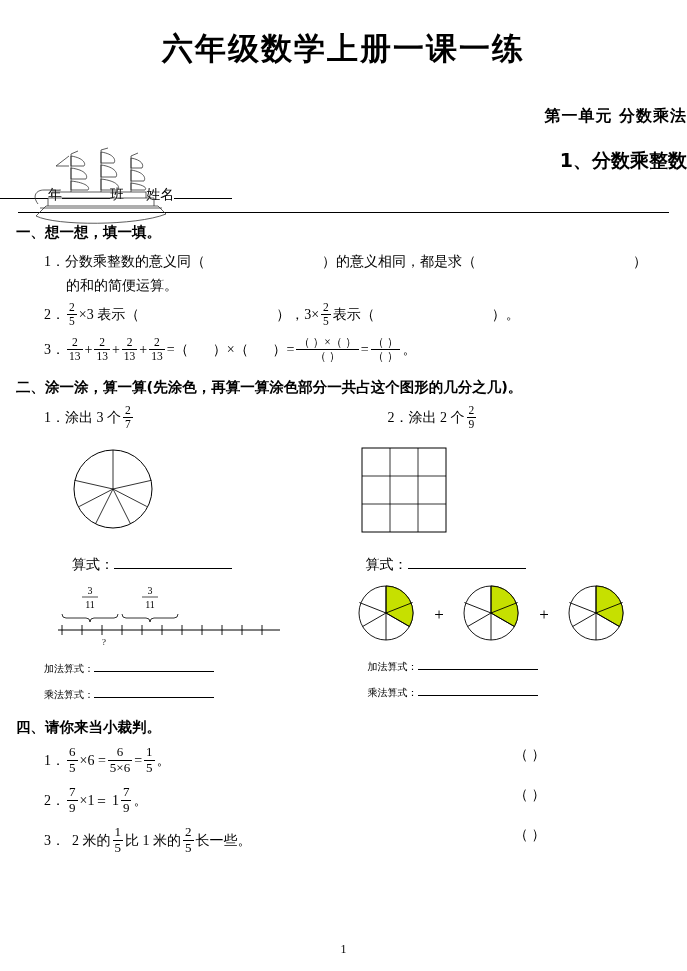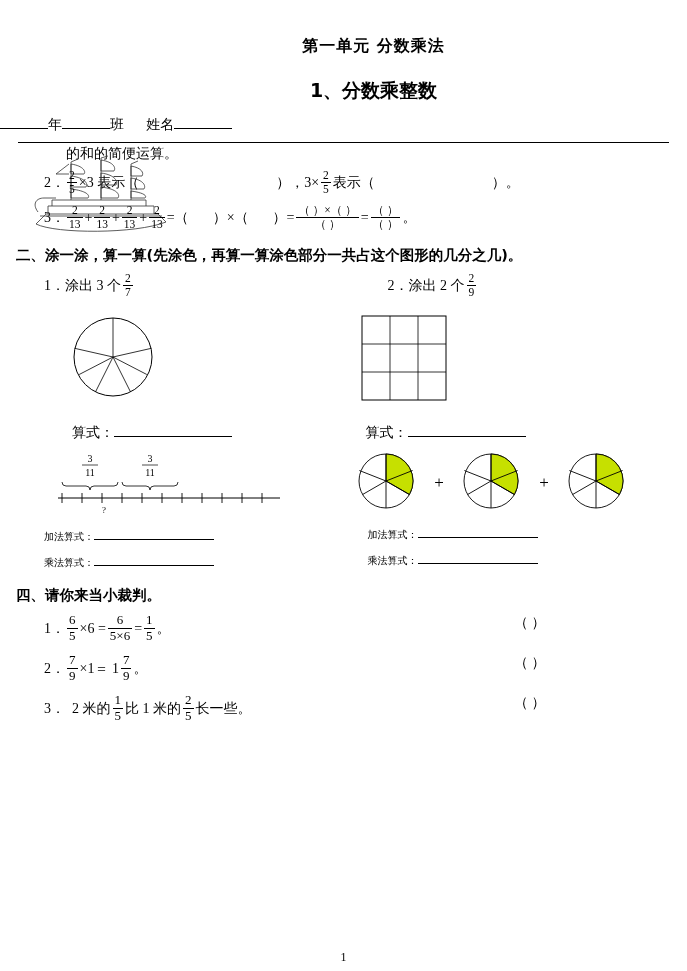--- a/index.html
+++ b/index.html
@@ -26,21 +26,21 @@
     text-align: center;
     font-family: "DejaVu Sans", sans-serif;
     font-weight: bold;
     font-size: 31px;
     letter-spacing: 2px;
     margin-top: 28px;
     margin-bottom: 0;
   }
   .unit-head {
     margin-top: 36px;
-    text-align: center;
+    text-align: right;
     font-family: "DejaVu Sans", sans-serif;
     font-weight: bold;
     font-size: 16px;
     padding-left: 60px;
   }
   .unit-head .u1 { letter-spacing: 1px; }
   .unit-head .u2 { margin-top: 21px; font-size: 19px; }
   .blank-line-row {
     margin-top: 12px;
     font-family: "DejaVu Sans", sans-serif;
@@ -118,20 +118,21 @@
     left: 0; right: 0;
     text-align: center;
     font-size: 12px;
   }
 </style>
 </head>
 <body>
 
 <div class="page">
 
+  <div class="title">六年级数学上册一课一练</div>
 
   <div class="ship">
     <svg width="150" height="90" viewBox="0 0 150 90">
       <g fill="none" stroke="#333" stroke-width="0.8">
         <path d="M10,70 C30,80 110,80 140,68 L132,60 L20,60 Z"></path>
         <path d="M14,62 L136,62"></path>
         <path d="M22,60 L22,52 L128,52 L128,60"></path>
         <path d="M26,52 L26,46 L120,46 L120,52"></path>
         <line x1="45" y1="46" x2="45" y2="8"></line>
         <line x1="75" y1="46" x2="75" y2="4"></line>
@@ -159,21 +160,29 @@
     <div class="u1">第一单元    分数乘法</div>
     <div class="u2">1、分数乘整数</div>
   </div>
 
   <div class="blank-line-row">
     <span class="ul w50"></span><span>年</span><span class="ul w50"></span><span>班</span>&nbsp;&nbsp;&nbsp;&nbsp;&nbsp;<span>姓名</span><span class="ul w60"></span>
   </div>
 
   <hr class="hr-main">
 
-
+  <div class="sec">一、想一想，填一填。</div>
+
+  <div class="item">
+    <span>1．分数乘整数的意义同（</span>
+    <span style="display:inline-block;width:110px"></span>
+    <span>）的意义相同，都是求（</span>
+    <span style="display:inline-block;width:150px"></span>
+    <span>）</span>
+  </div>
   <div class="sub-note">的和的简便运算。</div>
 
   <div class="item">
     <span>2．</span><span class="frac"><span class="n">2</span><span class="d">5</span></span><span>×3 表示（</span>
     <span style="display:inline-block;width:130px"></span>
     <span>），3×</span><span class="frac"><span class="n">2</span><span class="d">5</span></span><span>表示（</span>
     <span style="display:inline-block;width:110px"></span>
     <span>）。</span>
   </div>
 

